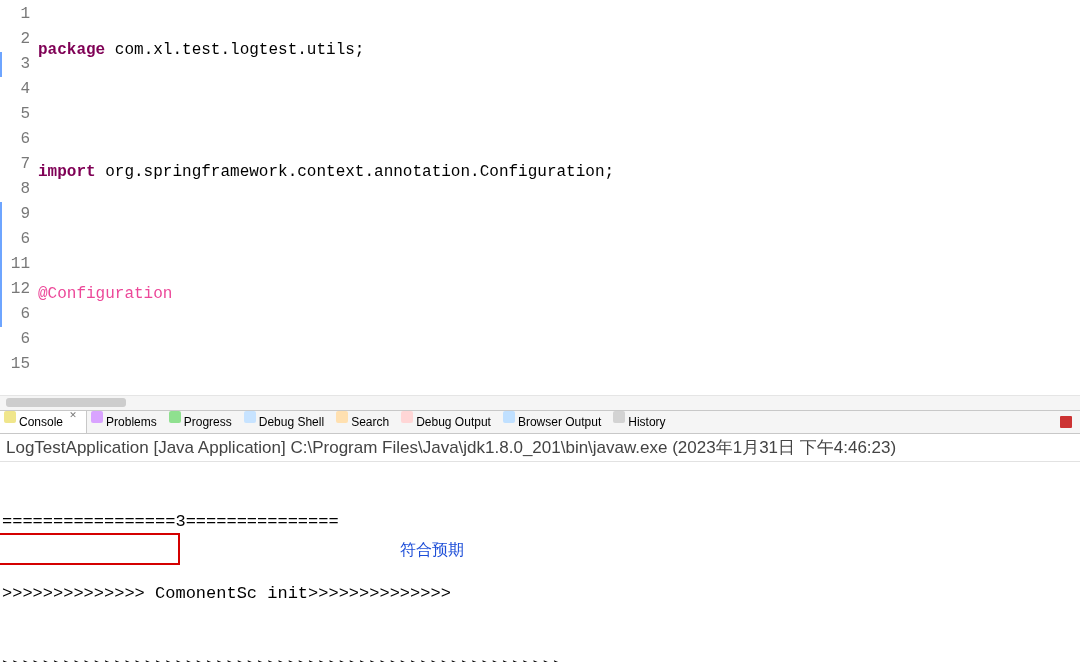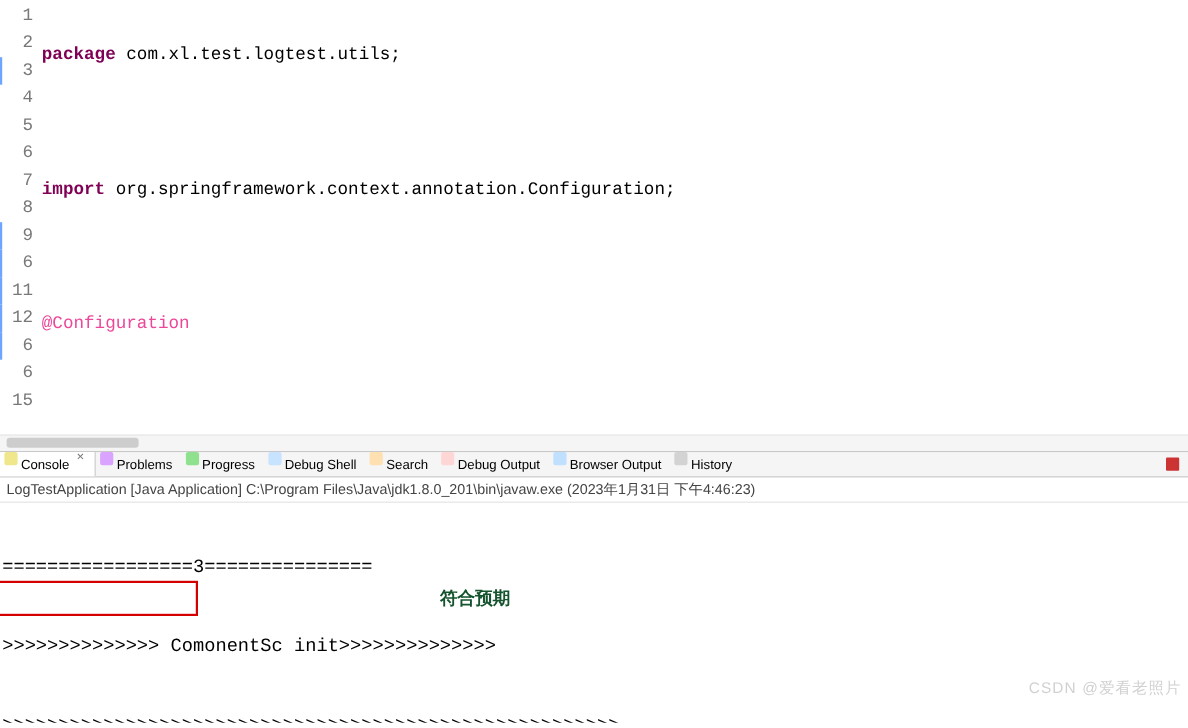--- a/index.html
+++ b/index.html
@@ -108,21 +108,21 @@
   }
   .terminate {
     width: 12px; height: 12px;
     background: #c33;
     margin-left: auto;
     margin-right: 8px;
     border-radius: 1px;
   }
   .launch-line {
     font-family: "Segoe UI", Tahoma, sans-serif;
-    font-size: 13px;
+    font-size: 17px;
     padding: 2px 6px 2px 6px;
     color: #444;
     border-bottom: 1px solid #e2e2e2;
   }
   .console-area {
     font-size: 17px;
     line-height: 24px;
     white-space: pre;
     position: relative;
     padding-left: 2px;
@@ -130,24 +130,23 @@
     overflow: hidden;
   }
   .console-area .cline { height: 24px; }
   .red-box {
     position: absolute;
     border: 2px solid #d40000;
     pointer-events: none;
   }
   .red-text {
     position: absolute;
-    color: #14532d;
+    color: #1d4ed8;
     font-family: "Microsoft YaHei", "SimSun", sans-serif;
     font-size: 16px;
-    font-weight: bold;
   }
   .watermark {
     position: absolute;
     right: 6px;
     bottom: 20px;
     color: rgba(120, 120, 120, 0.35);
     font-family: "Microsoft YaHei", sans-serif;
     font-size: 14px;
     letter-spacing: 1px;
   }
@@ -243,14 +242,13 @@
   <div class="cline">&gt;&gt;&gt;&gt;&gt;&gt;&gt;&gt;&gt;&gt;&gt;&gt;&gt;&gt;&gt;&gt;&gt;&gt;&gt;&gt;&gt;&gt;&gt;&gt;&gt;&gt;&gt;&gt;&gt;&gt;&gt;&gt;&gt;&gt;&gt;&gt;&gt;&gt;&gt;&gt;&gt;&gt;&gt;&gt;&gt;&gt;&gt;&gt;&gt;&gt;&gt;&gt;&gt;&gt;&gt;</div>
   
   
   
   
   
 
   <div class="red-box" style="left:-2px; top:71px; width:178px; height:28px;"></div>
   <div class="red-text" style="left:400px; top:76px;">符合预期</div>
 
-  <div class="watermark">CSDN @爱看老照片</div>
 </div>
 
 </body></html>

